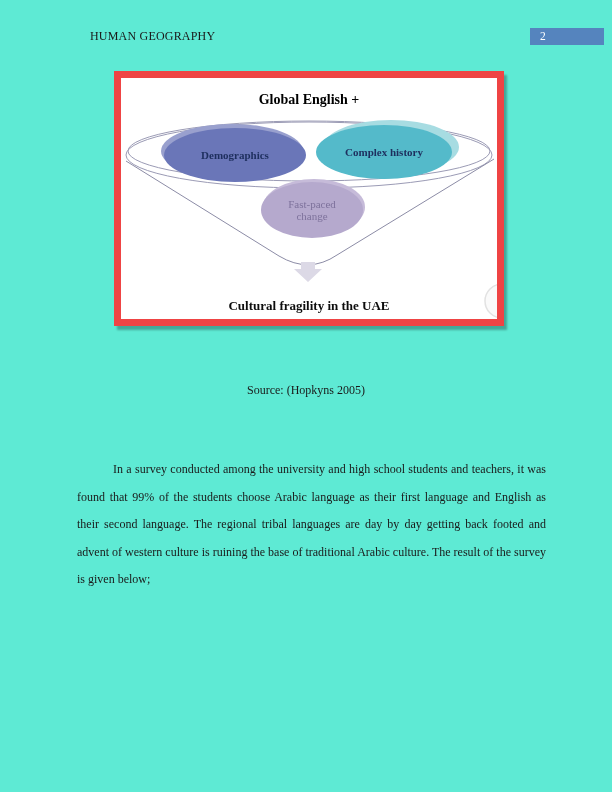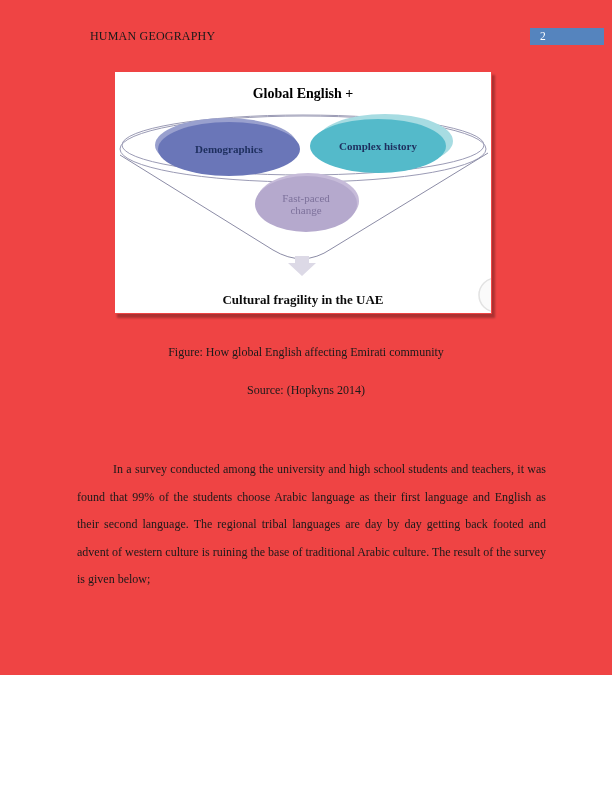--- a/index.html
+++ b/index.html
@@ -1,19 +1,19 @@
 <!DOCTYPE html>
 <html><head>
 <meta charset="utf-8">
 <style>
   html,body{margin:0;padding:0;background:#ffffff;}
   .page{
     position:relative;
-    width:612px;height:675px;
-    background:#ef4444;
+    width:612px;height:792px;
+    background:#5eead4;
     font-family:"Liberation Serif","DejaVu Serif",serif;
     color:#1a1a1a;
     overflow:hidden;
   }
   
   .header-title{
     position:absolute;left:90px;top:29px;
     font-size:12px;letter-spacing:.2px;color:#1a1a1a;
     white-space:nowrap;
   }
@@ -24,21 +24,21 @@
     color:#ffffff;
     font-size:11.5px;
     line-height:17px;
     padding-left:10px;
     box-sizing:border-box;
   }
   
   .figure-frame{
     position:absolute;left:114px;top:71px;
     width:376px;height:241px;
-    border:1px solid #ef4444;
+    border:7px solid #ef4444;
     background:#ffffff;
     box-shadow:3px 4px 2px rgba(0,0,0,0.28);
   }
   .figure-frame svg{display:block;width:376px;height:241px;}
   .fig-title{font-family:"Liberation Serif","DejaVu Serif",serif;font-size:14px;font-weight:bold;fill:#000000;}
   .bubble-label{font-family:"Liberation Serif","DejaVu Serif",serif;font-size:11px;font-weight:bold;fill:#1E2F5E;}
   .fast-label{font-family:"Liberation Serif","DejaVu Serif",serif;font-size:11px;fill:#7E729C;}
   .outcome-label{font-family:"Liberation Serif","DejaVu Serif",serif;font-size:13px;font-weight:bold;fill:#0d0d0d;}
   
   .caption{
@@ -88,19 +88,18 @@
       <ellipse cx="191" cy="132" rx="51" ry="28" fill="#B5A9CD"></ellipse>
       <text class="fast-label" x="191" y="130" text-anchor="middle">Fast-paced</text>
       <text class="fast-label" x="191" y="142" text-anchor="middle">change</text>
 
       <polygon points="180,184 194,184 194,191 201,191 187,204 173,191 180,191" fill="#DCD9E6"></polygon>
 
       <text class="outcome-label" x="188" y="232" text-anchor="middle">Cultural fragility in the UAE</text>
     </svg>
   </div>
 
-  <p class="caption fig-cap">Figure: How global English affecting Emirati community</p>
 
-  <p class="caption fig-src">Source: (Hopkyns 2014)</p>
+  <p class="caption fig-src">Source: (Hopkyns 2005)</p>
 
   <p class="body-par">In a survey conducted among the university and high school students and teachers, it was found that 99% of the students choose Arabic language as their first language and English as their second language. The regional tribal languages are day by day getting back footed and advent of western culture is ruining the base of traditional Arabic culture. The result of the survey is given below;</p>
 
 </div>
 
 </body></html>

